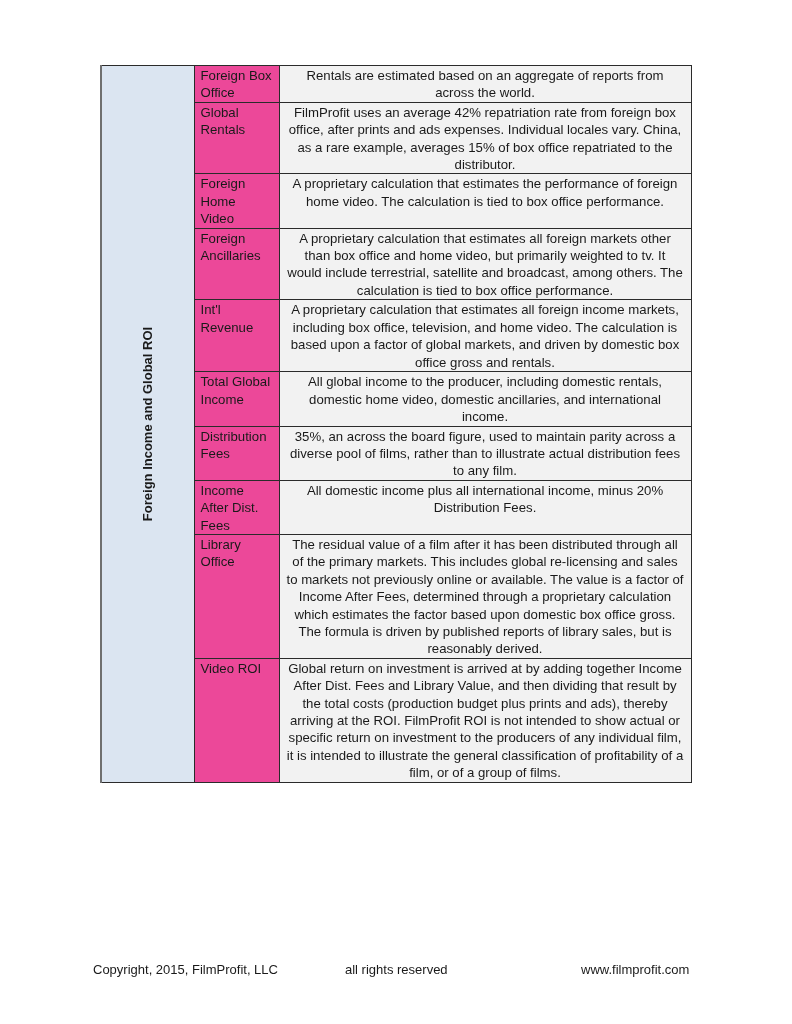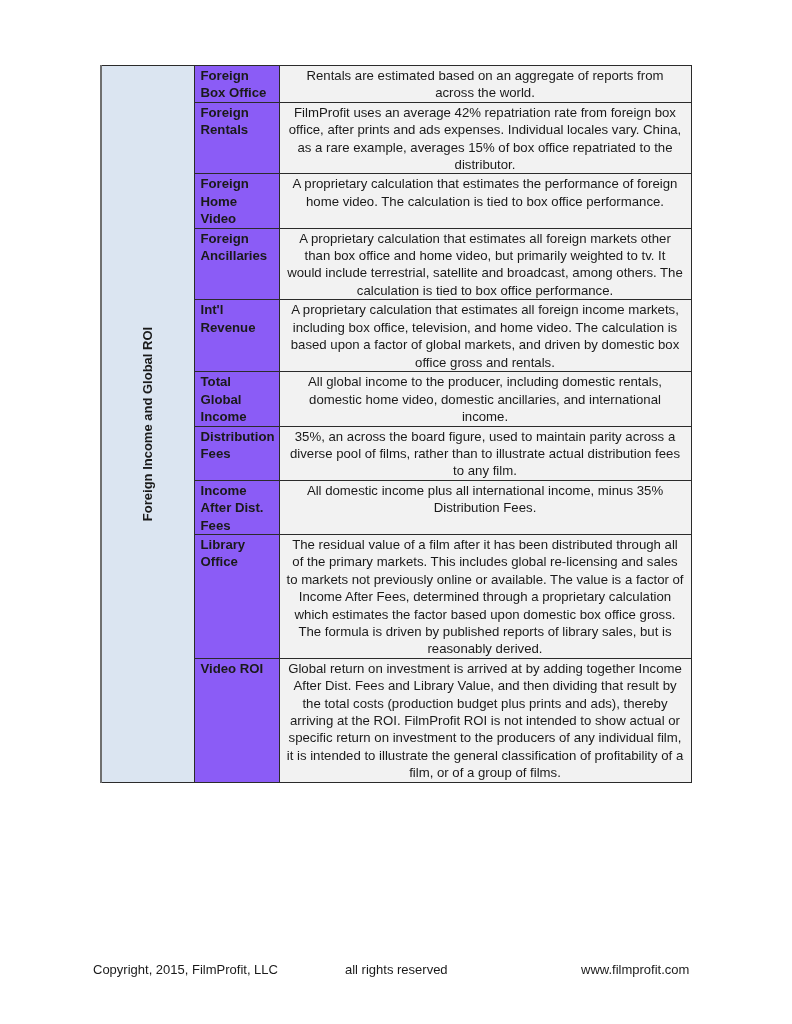--- a/index.html
+++ b/index.html
@@ -42,22 +42,22 @@
       left: 50%;
       top: 50%;
       transform: translate(-50%, -50%) rotate(-90deg);
       white-space: nowrap;
       font-weight: bold;
       font-size: 13px;
       color: #1a1a1a;
     }
     .term-cell {
       width: 85px;
-      background: #8b5cf6;
-      font-weight: bold;
+      background: #ec4899;
+      font-weight: normal;
       padding-left: 6px !important;
     }
     .desc-cell {
       background: #f2f2f2;
       text-align: center;
     }
     .footer {
       position: absolute;
       top: 962px;
       left: 0;
@@ -86,21 +86,21 @@
   </colgroup>
   <tbody>
     <tr style="height:35px">
       <td class="section-cell" rowspan="10">
         <span class="section-label">Foreign Income and Global ROI</span>
       </td>
       <td class="term-cell">Foreign Box Office</td>
       <td class="desc-cell">Rentals are estimated based on an aggregate of reports from across the world.</td>
     </tr>
     <tr style="height:70px">
-      <td class="term-cell">Foreign Rentals</td>
+      <td class="term-cell">Global Rentals</td>
       <td class="desc-cell">FilmProfit uses an average 42% repatriation rate from foreign box office, after prints and ads expenses. Individual locales vary. China, as a rare example, averages 15% of box office repatriated to the distributor.</td>
     </tr>
     <tr style="height:53px">
       <td class="term-cell">Foreign Home Video</td>
       <td class="desc-cell">A proprietary calculation that estimates the performance of foreign home video. The calculation is tied to box office performance.</td>
     </tr>
     <tr style="height:69px">
       <td class="term-cell">Foreign Ancillaries</td>
       <td class="desc-cell">A proprietary calculation that estimates all foreign markets other than box office and home video, but primarily weighted to tv. It would include terrestrial, satellite and broadcast, among others. The calculation is tied to box office performance.</td>
     </tr>
@@ -111,21 +111,21 @@
     <tr style="height:54px">
       <td class="term-cell">Total Global Income</td>
       <td class="desc-cell">All global income to the producer, including domestic rentals, domestic home video, domestic ancillaries, and international income.</td>
     </tr>
     <tr style="height:52px">
       <td class="term-cell">Distribution Fees</td>
       <td class="desc-cell">35%, an across the board figure, used to maintain parity across a diverse pool of films, rather than to illustrate actual distribution fees to any film.</td>
     </tr>
     <tr style="height:53px">
       <td class="term-cell">Income After Dist. Fees</td>
-      <td class="desc-cell">All domestic income plus all international income, minus 35% Distribution Fees.</td>
+      <td class="desc-cell">All domestic income plus all international income, minus 20% Distribution Fees.</td>
     </tr>
     <tr style="height:122px">
       <td class="term-cell">Library Office</td>
       <td class="desc-cell">The residual value of a film after it has been distributed through all of the primary markets. This includes global re-licensing and sales to markets not previously online or available. The value is a factor of Income After Fees, determined through a proprietary calculation which estimates the factor based upon domestic box office gross. The formula is driven by published reports of library sales, but is reasonably derived.</td>
     </tr>
     <tr style="height:124px">
       <td class="term-cell">Video ROI</td>
       <td class="desc-cell">Global return on investment is arrived at by adding together Income After Dist. Fees and Library Value, and then dividing that result by the total costs (production budget plus prints and ads), thereby arriving at the ROI. FilmProfit ROI is not intended to show actual or specific return on investment to the producers of any individual film, it is intended to illustrate the general classification of profitability of a film, or of a group of films.</td>
     </tr>
   </tbody>

